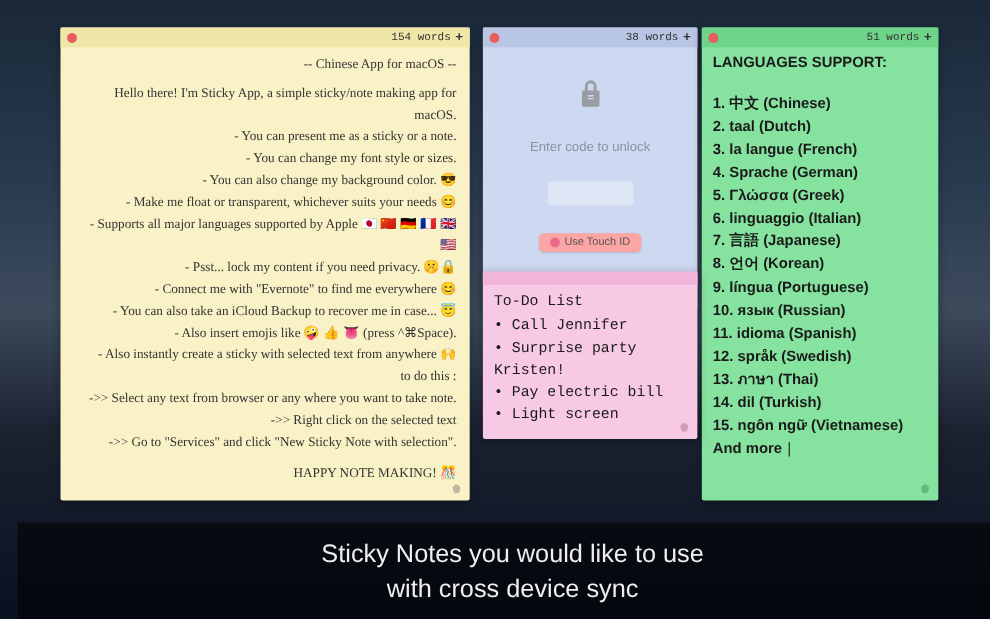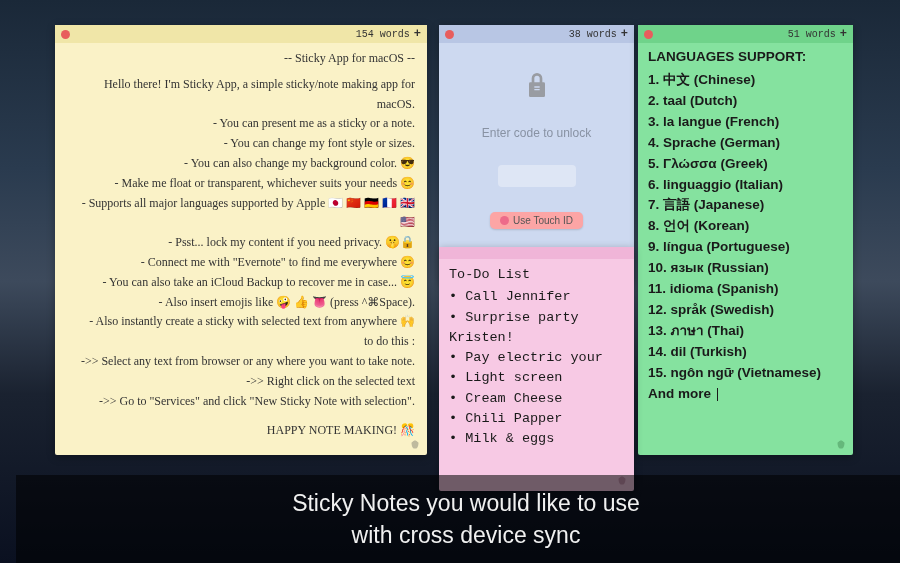--- a/index.html
+++ b/index.html
@@ -89,26 +89,26 @@
   #note3 { left: 638px; top: 25px; width: 215px; height: 430px; background: #85e29f; }
   #note3 .note-header { background: #6fd38a; }
   #note3 .note-body {
     font-family: Arial, Helvetica, sans-serif;
     font-size: 13.5px;
     font-weight: bold;
     color: #1a1a1a;
     line-height: 1.55;
     padding: 4px 10px;
   }
-  #note3 .lang-title { margin-bottom: 2px; }
+  #note3 .lang-title { margin-bottom: 16px; }
   #note3 ol { list-style: none; }
   .cursor-caret { display:inline-block; width:1px; height:13px; background:#1a1a1a; vertical-align:middle; margin-left:2px;}
 
   
-  #note4 { left: 439px; top: 247px; width: 195px; height: 244px; background: #f7c9e4; }
+  #note4 { left: 439px; top: 247px; width: 195px; height: 152px; background: #f7c9e4; }
   #note4 .note-header { background: #f0b5d8; height: 12px; }
   #note4 .note-body {
     font-family: "Courier New", monospace;
     font-size: 13.5px;
     color: #1a1a1a;
     line-height: 1.5;
     padding: 6px 10px;
   }
   #note4 .todo-title { margin-bottom: 2px; }
   #note4 ul { list-style: none; }
@@ -137,21 +137,21 @@
 
 <div class="note" id="note1">
   <div class="note-header">
     <span class="note-close"></span>
     <span class="note-right">
       <span>154 words</span>
       <span class="note-plus">+</span>
     </span>
   </div>
   <div class="note-body">
-    <p class="note1-title">-- Sticky App for macOS --</p>
+    <p class="note1-title">-- Chinese App for macOS --</p>
     <p>Hello there! I'm Sticky App, a simple sticky/note making app for macOS.</p>
     <div class="note1-lines">
       <p>- You can present me as a sticky or a note.</p>
       <p>- You can change my font style or sizes.</p>
       <p>- You can also change my background color. 😎</p>
       <p>- Make me float or transparent, whichever suits your needs 😊</p>
       <p>- Supports all major languages supported by Apple 🇯🇵 🇨🇳 🇩🇪 🇫🇷 🇬🇧 🇺🇸</p>
       <p>- Psst... lock my content if you need privacy. 🤫🔒</p>
       <p>- Connect me with "Evernote" to find me everywhere 😊</p>
       <p>- You can also take an iCloud Backup to recover me in case... 😇</p>
@@ -233,21 +233,21 @@
 <div class="note" id="note4">
   <div class="note-header">
     <span></span>
       <span></span>
   </div>
   <div class="note-body">
     <div class="todo-title">To-Do List</div>
     <ul>
       <li>Call Jennifer</li>
       <li>Surprise party Kristen!</li>
-      <li>Pay electric your</li>
+      <li>Pay electric bill</li>
       <li>Light screen</li>
       <li>Cream Cheese</li>
       <li>Chili Papper</li>
       <li>Milk &amp; eggs</li>
     </ul>
   </div>
   <div class="note-footer">
     <svg class="elephant" viewBox="0 0 24 24">
         <path fill="#8a4a6a" d="M12 3c-2 0-4 1-5 3-1 0-2 1-2 2 0 3 1 8 3 10 1 1 2 1 3 1h2c1 0 2 0 3-1 2-2 3-7 3-10 0-1-1-2-2-2-1-2-3-3-5-3z"></path>
       </svg>

